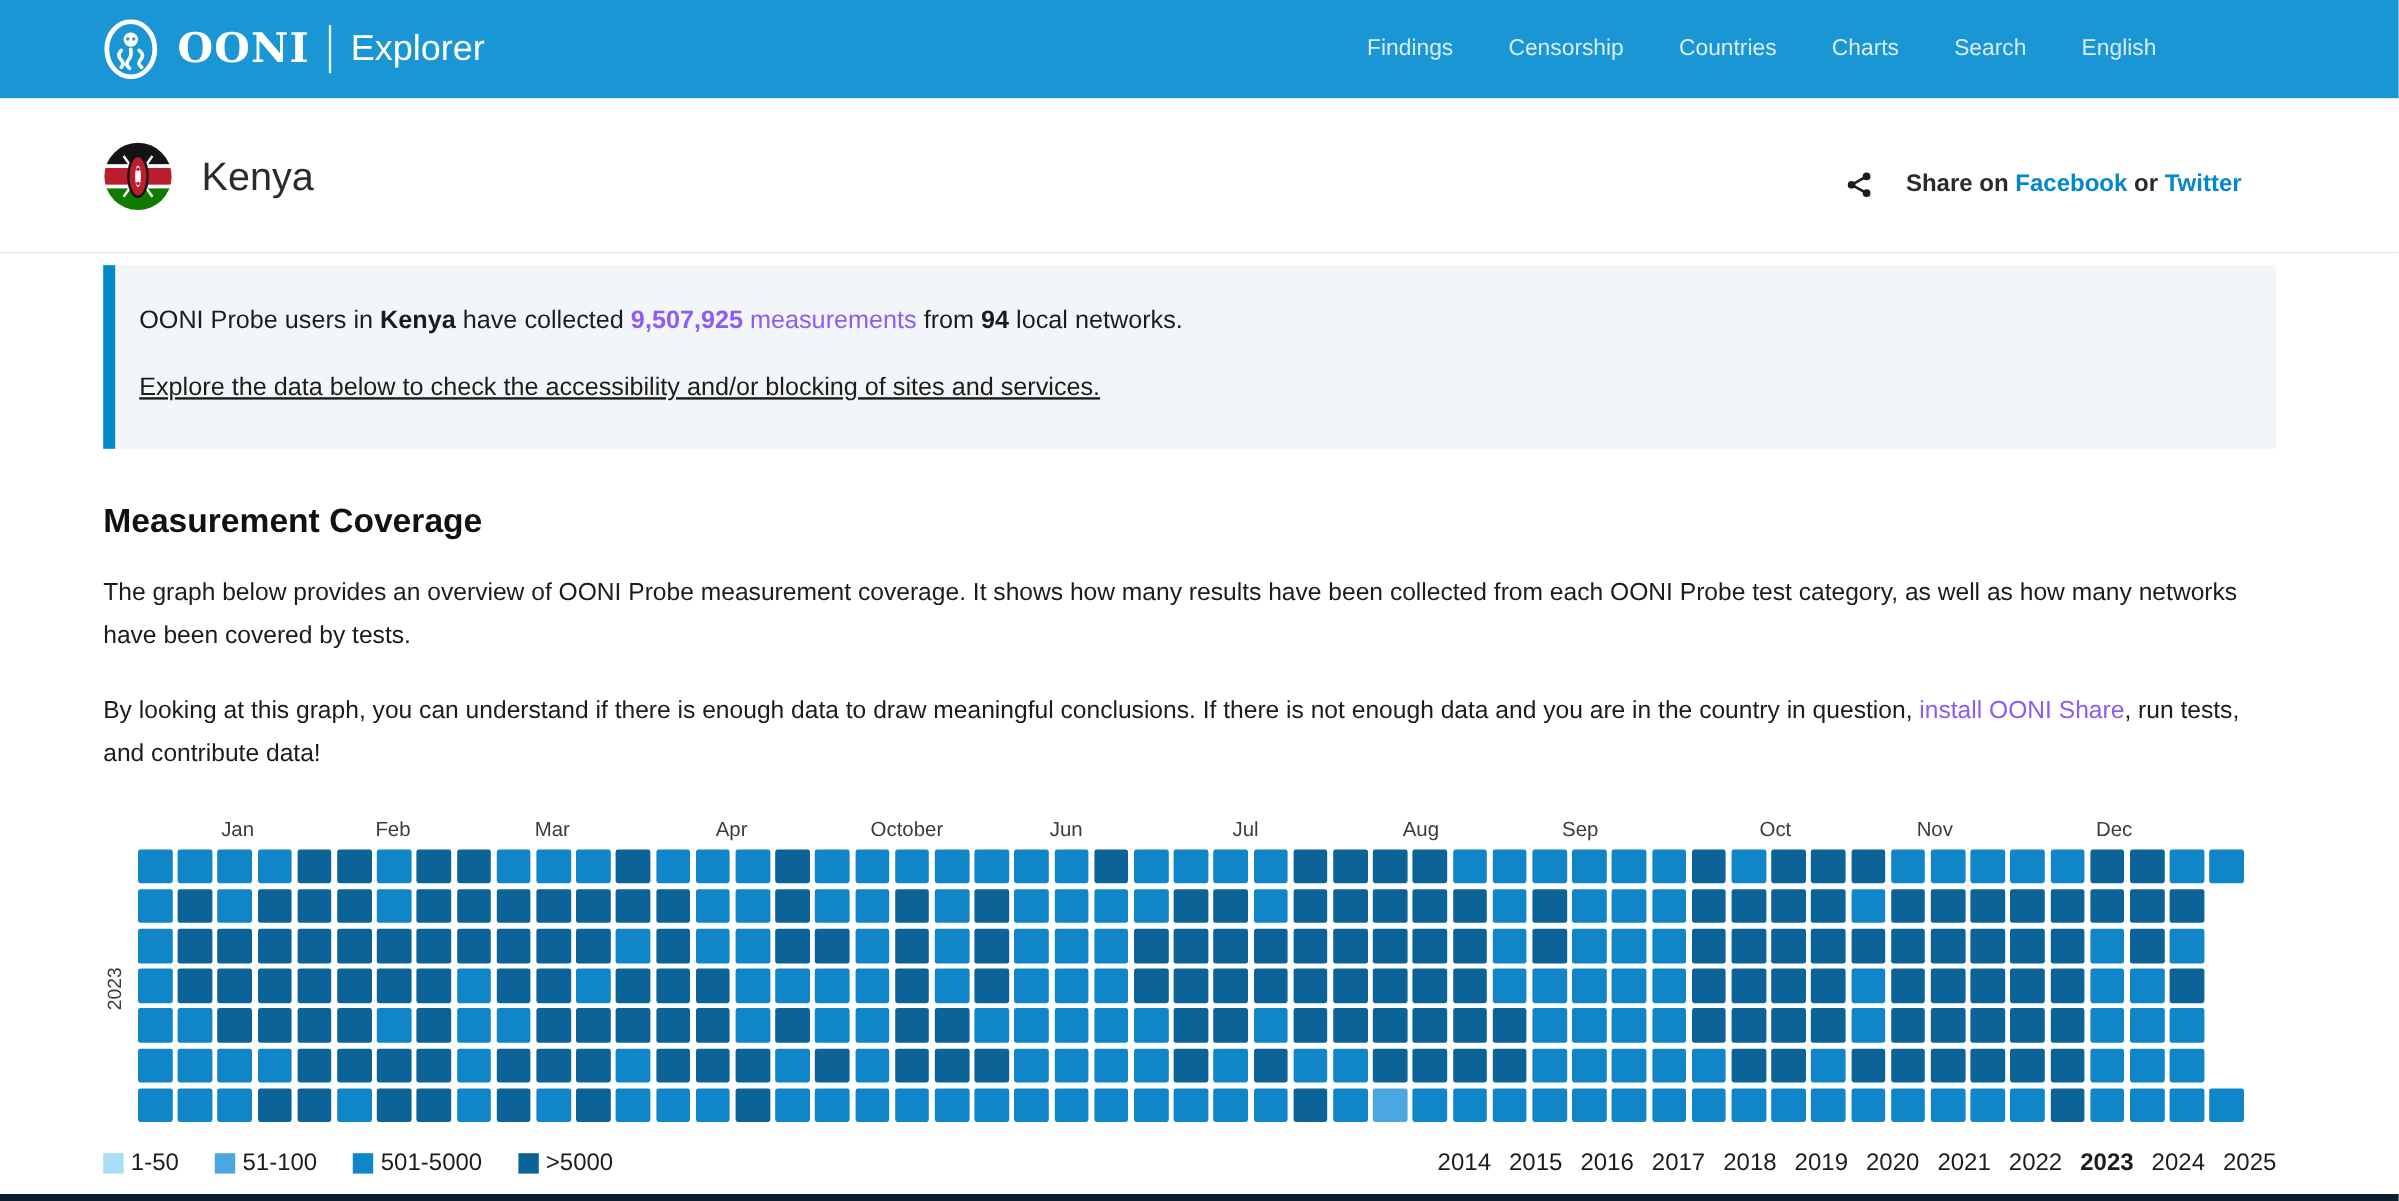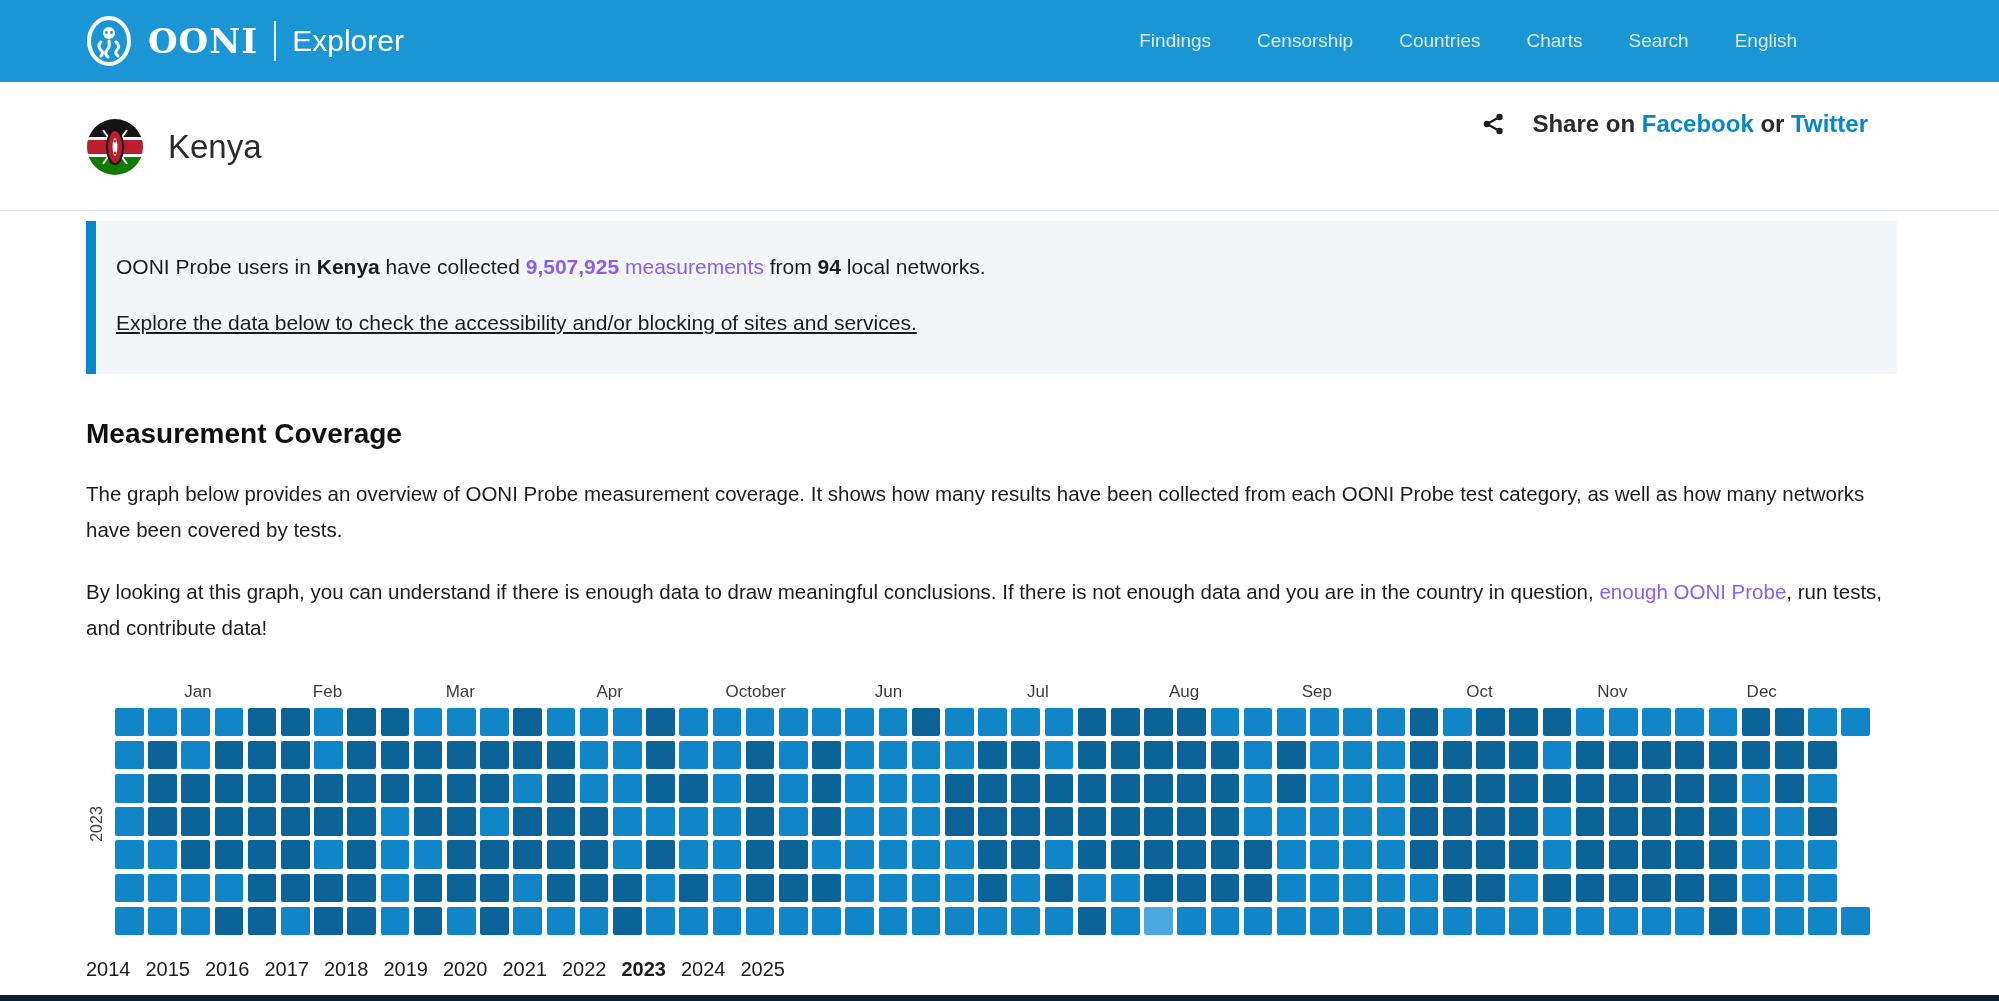--- a/index.html
+++ b/index.html
@@ -26,21 +26,21 @@
   .topnav{display:flex;gap:46px;align-items:flex-end;}
   .topnav a{color:#d8edf9;font-size:19px;}
 
   
   .countrybar{height:128px;position:relative;border-bottom:1px solid #e3e7ea;background:#fff;}
   .country-left{position:absolute;left:86px;top:36px;display:flex;align-items:center;gap:24px;}
   .country-name{font-size:33px;color:#2b2b2b;}
   .country-right{position:absolute;right:131px;top:28px;display:flex;flex-direction:column;align-items:flex-end;gap:16px;}
   .subtabs{display:flex;gap:58px;}
   .subtabs a{color:#0588cb;font-size:22px;font-weight:600;}
-  .share-row{display:flex;align-items:center;gap:28px;font-size:24px;font-weight:600;color:#2b2b2b;}
+  .share-row{display:flex;align-items:center;gap:28px;font-size:20px;font-weight:600;color:#2b2b2b;margin-top:32px;}
   .share-row a{color:#0588cb;}
 
   
   .content{padding:0 102px 0 86px;}
   .infobox{
     margin-top:10px;background:#f2f6f8;border-left:10px solid #0588cb;
     padding:32px 30px 36px 20px;font-size:21px;line-height:1.35;
   }
   .infobox p{margin:0;}
   .infobox p + p{margin-top:28px;text-decoration:underline;}
@@ -144,21 +144,21 @@
 
   <div class="infobox">
     <p><span>OONI Probe users in </span><b>Kenya</b><span> have collected </span><a class="blue"><b>9,507,925</b><span> measurements</span></a><span> from </span><b>94</b><span> local networks.</span></p>
     <p>Explore the data below to check the accessibility and/or blocking of sites and services.</p>
   </div>
 
   <h2 class="coverage">Measurement Coverage</h2>
 
   <p class="para">The graph below provides an overview of OONI Probe measurement coverage. It shows how many results have been collected from each OONI Probe test category, as well as how many networks have been covered by tests.</p>
 
-  <p class="para"><span>By looking at this graph, you can understand if there is enough data to draw meaningful conclusions. If there is not enough data and you are in the country in question, </span><a class="blue">enough OONI Probe</a><span>, run tests, and contribute data!</span></p>
+  <p class="para"><span>By looking at this graph, you can understand if there is enough data to draw meaningful conclusions. If there is not enough data and you are in the country in question, </span><a class="blue">install OONI Share</a><span>, run tests, and contribute data!</span></p>
 
   <div class="chart">
     <div class="month-row">
         <span class="month-label" style="left: 112px;">Jan</span>
         <span class="month-label" style="left: 241.48px;">Feb</span>
         <span class="month-label" style="left: 374.28px;">Mar</span>
         <span class="month-label" style="left: 523.68px;">Apr</span>
         <span class="month-label" style="left: 669.76px;">October</span>
         <span class="month-label" style="left: 802.56px;">Jun</span>
         <span class="month-label" style="left: 951.96px;">Jul</span>
@@ -531,20 +531,38 @@
         <div class="hm-cell" style="left: 1523px; top: 199.2px; background: rgb(16, 134, 201);"></div>
         <div class="hm-cell" style="left: 1556.2px; top: 199.2px; background: rgb(16, 134, 201);"></div>
         <div class="hm-cell" style="left: 1589.4px; top: 199.2px; background: rgb(16, 134, 201);"></div>
         <div class="hm-cell" style="left: 1622.6px; top: 199.2px; background: rgb(12, 99, 152);"></div>
         <div class="hm-cell" style="left: 1655.8px; top: 199.2px; background: rgb(16, 134, 201);"></div>
         <div class="hm-cell" style="left: 1689px; top: 199.2px; background: rgb(16, 134, 201);"></div>
         <div class="hm-cell" style="left: 1722.2px; top: 199.2px; background: rgb(16, 134, 201);"></div>
         <div class="hm-cell" style="left: 1755.4px; top: 199.2px; background: rgb(16, 134, 201);"></div>
       </div>
     <div class="legend-row">
+      <div class="legend">
+          <div class="legend-item">
+            <span class="legend-swatch" style="background: rgb(169, 220, 245);"></span>
+            <span>1-50</span>
+          </div>
+          <div class="legend-item">
+            <span class="legend-swatch" style="background: rgb(74, 167, 224);"></span>
+            <span>51-100</span>
+          </div>
+          <div class="legend-item">
+            <span class="legend-swatch" style="background: rgb(16, 134, 201);"></span>
+            <span>501-5000</span>
+          </div>
+          <div class="legend-item">
+            <span class="legend-swatch" style="background: rgb(12, 99, 152);"></span>
+            <span>&gt;5000</span>
+          </div>
+        </div>
       <div class="years">
           <span class="year">2014</span>
           <span class="year">2015</span>
           <span class="year">2016</span>
           <span class="year">2017</span>
           <span class="year">2018</span>
           <span class="year">2019</span>
           <span class="year">2020</span>
           <span class="year">2021</span>
           <span class="year">2022</span>

